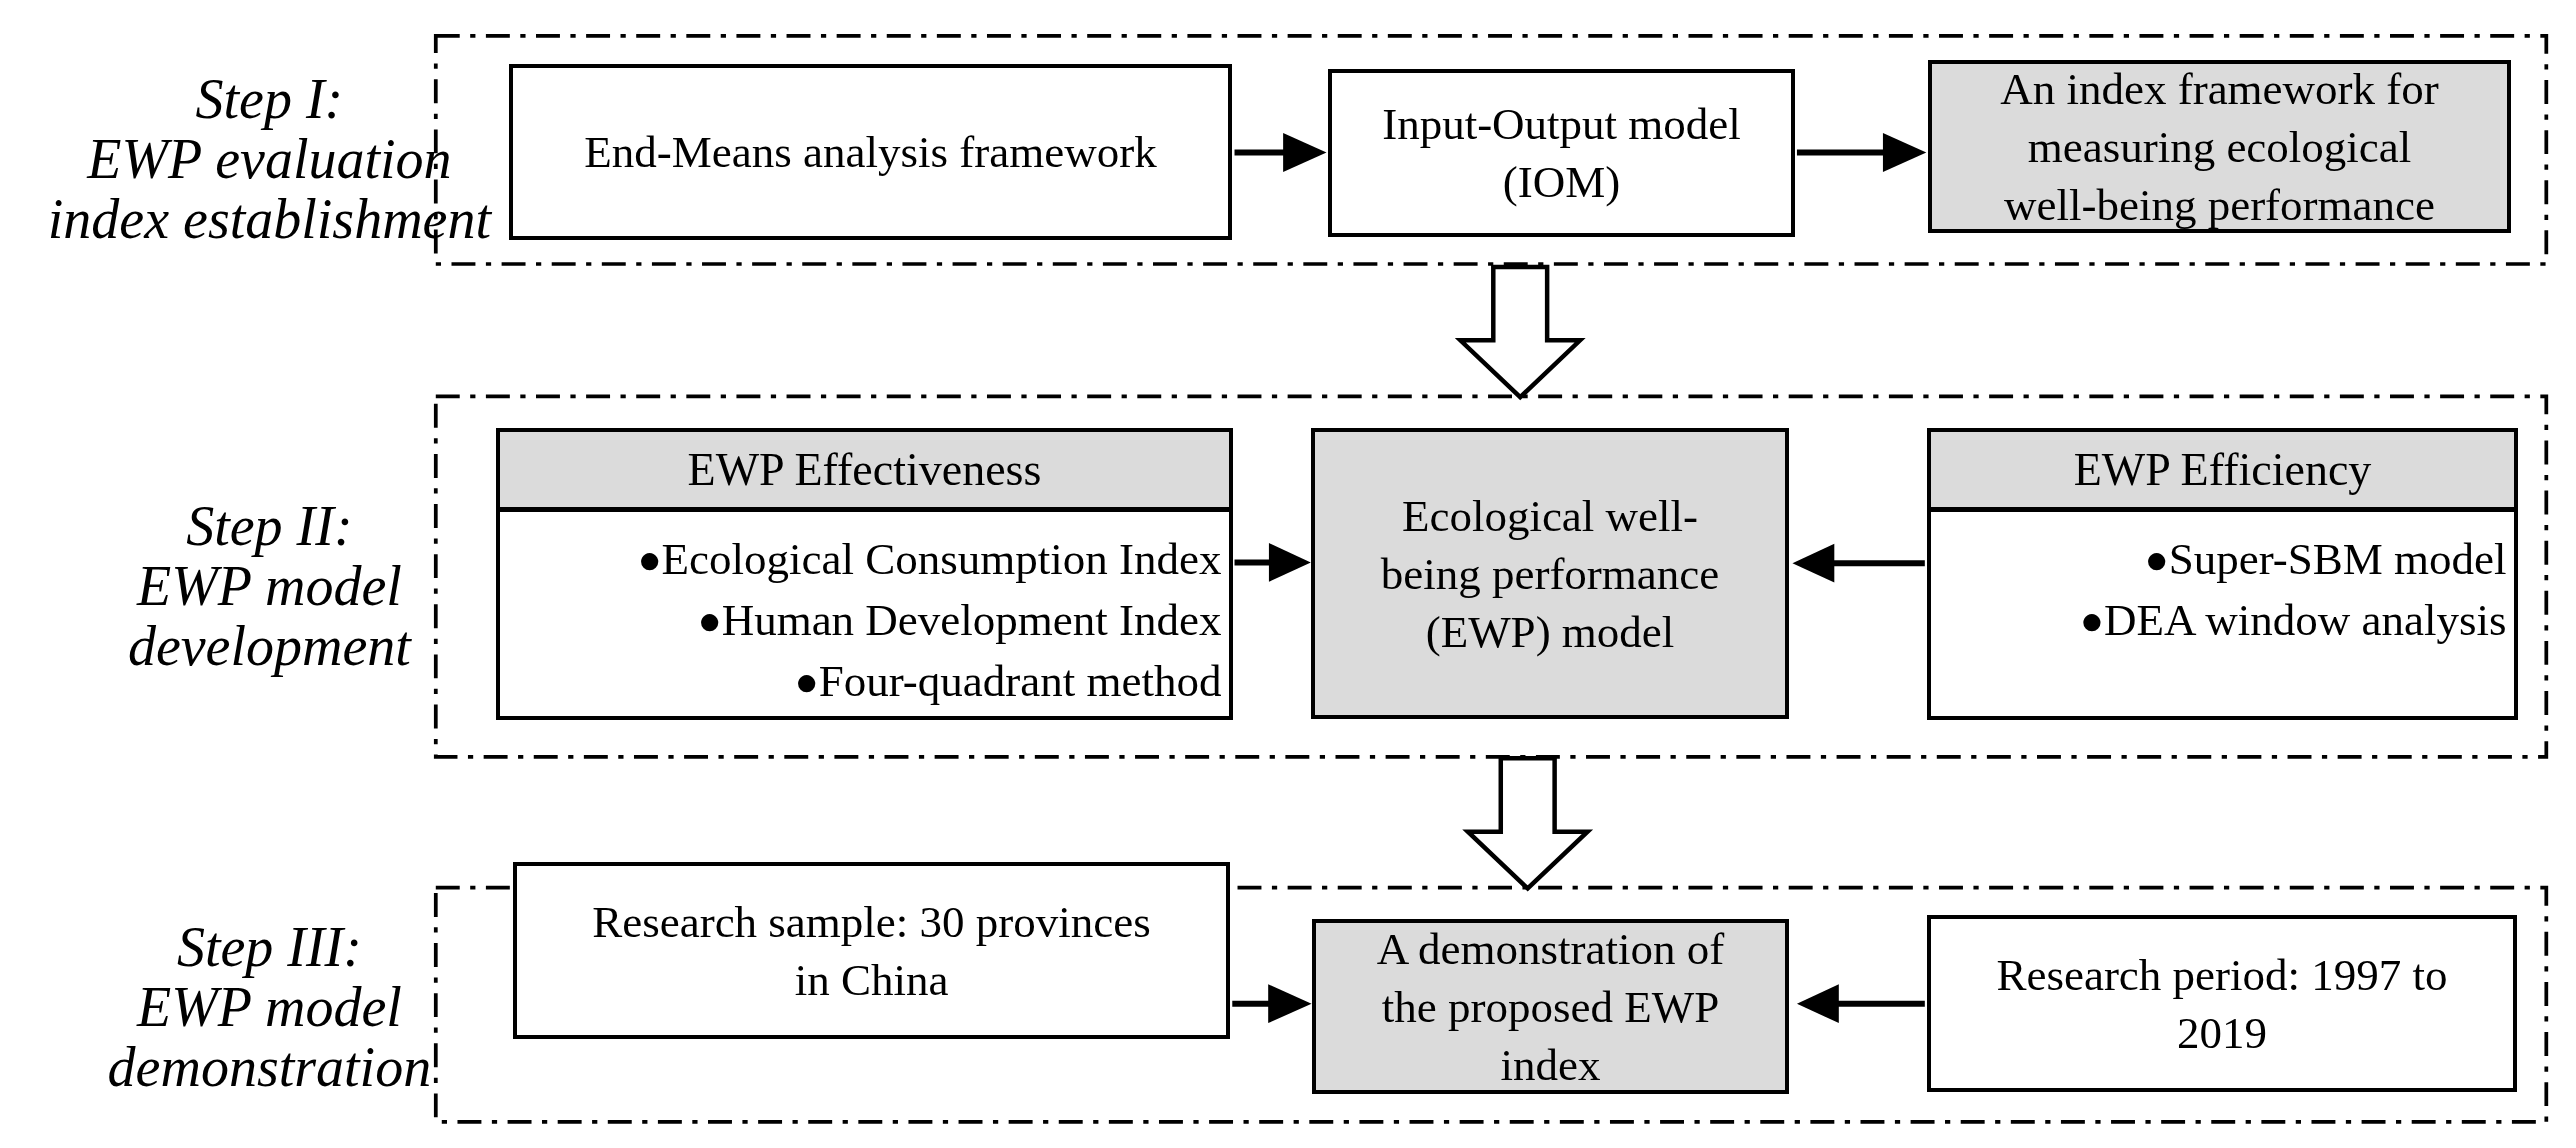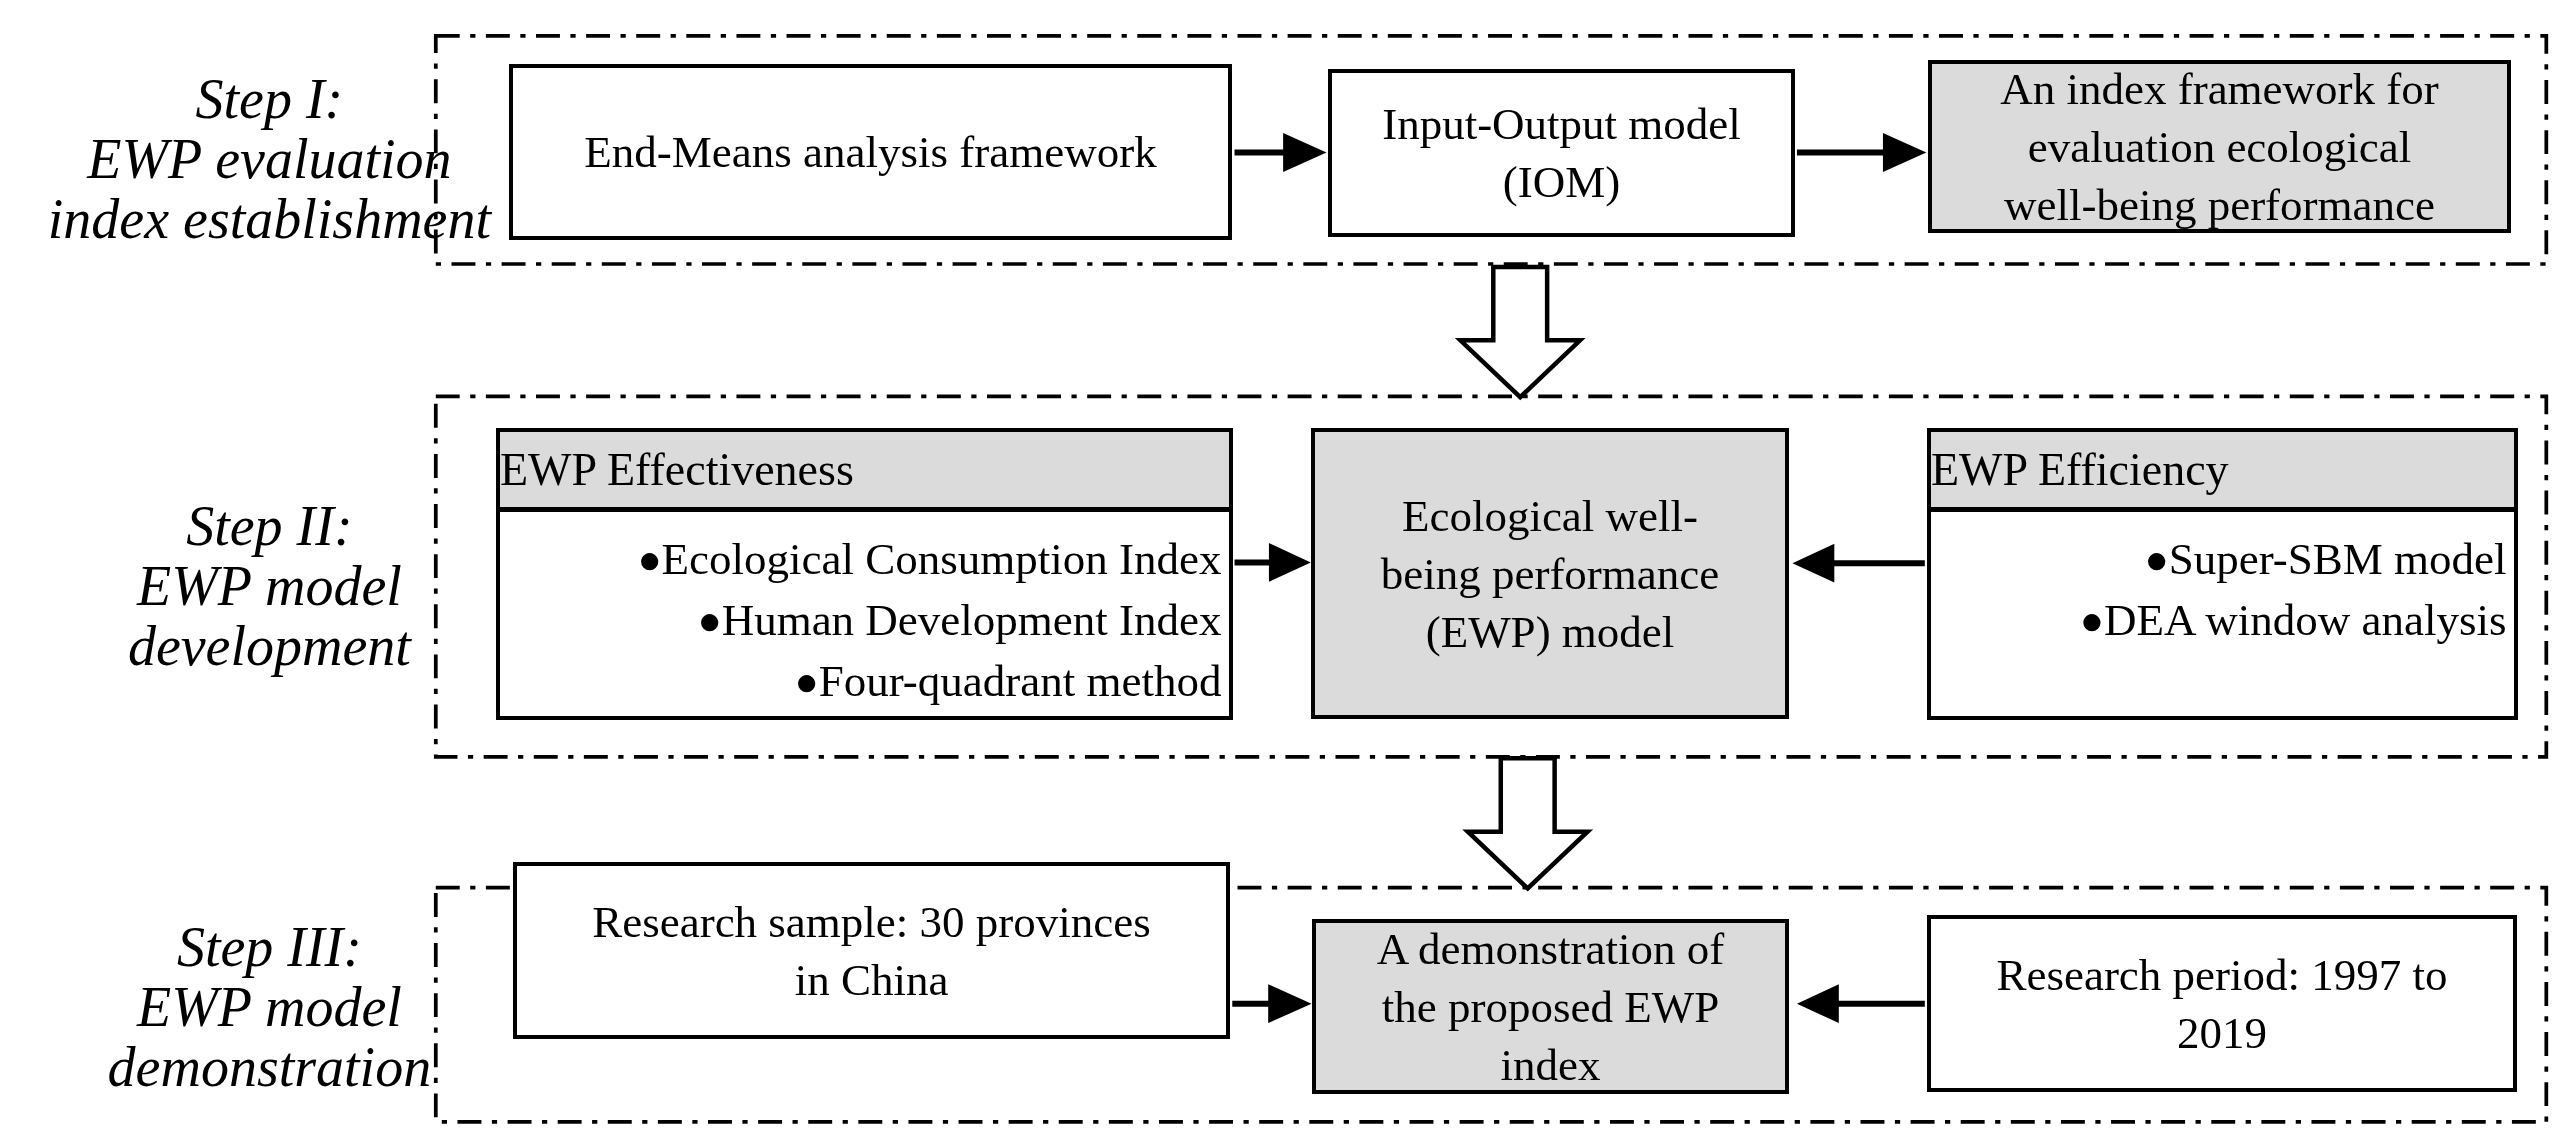--- a/index.html
+++ b/index.html
@@ -31,21 +31,21 @@
     text-align:center;font-size:45px;line-height:58px;
   }
   .fbox.gray{background:var(--box-fill-gray);}
   .panel{
     position:absolute;border:4.5px solid var(--line-color);background:var(--box-fill-white);
     box-sizing:border-box;display:flex;flex-direction:column;
   }
   .panel-header{
     height:75px;flex:0 0 75px;background:var(--box-fill-gray);
     border-bottom:5.2px solid var(--line-color);
-    display:flex;align-items:center;justify-content:flex-start;
+    display:flex;align-items:center;justify-content:center;
     font-size:46px;
   }
   .panel-body{padding:16.5px 7.5px 0 18px;text-align:right;}
   .bullet-item{font-size:45px;line-height:60px;white-space:nowrap;}
   .bullet{display:inline-block;font-size:40px;vertical-align:0.7px;}
 </style>
 </head>
 <body>
 
 <div class="canvas">
@@ -105,21 +105,21 @@
 
   <div class="fbox" style="left:509px;top:64px;width:715px;height:168px">
     <div>End-Means analysis framework</div>
   </div>
   <div class="fbox" style="left:1328px;top:69px;width:459px;height:160px">
     <div>Input-Output model</div>
     <div>(IOM)</div>
   </div>
   <div class="fbox gray" style="left:1928px;top:60px;width:575px;height:165px">
     <div>An index framework for</div>
-    <div>evaluation ecological</div>
+    <div>measuring ecological</div>
     <div>well-being performance</div>
   </div>
 
   <div class="panel" style="left:496px;top:428px;width:737px;height:292px">
     <div class="panel-header">
       <span>EWP Effectiveness</span>
     </div>
     <div class="panel-body">
       <div class="bullet-item"><span class="bullet">●</span><span>Ecological Consumption Index</span></div>
       <div class="bullet-item"><span class="bullet">●</span><span>Human Development Index</span></div>

